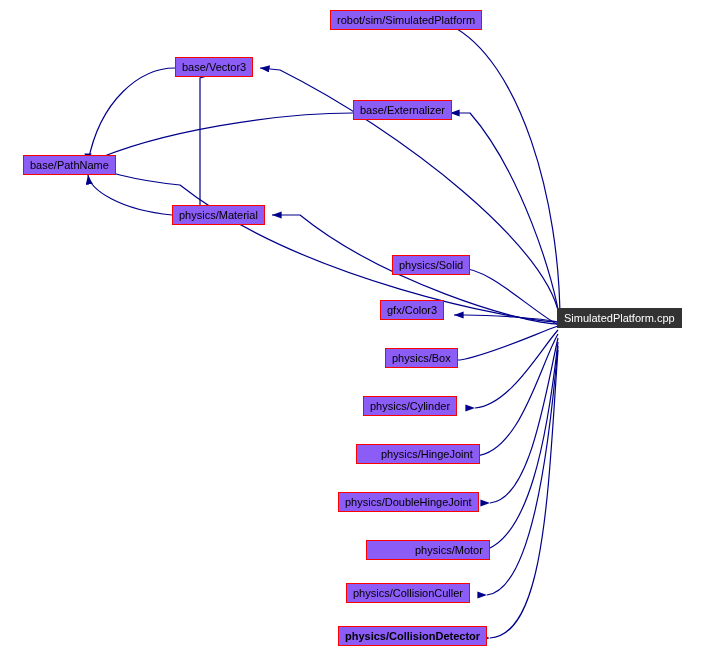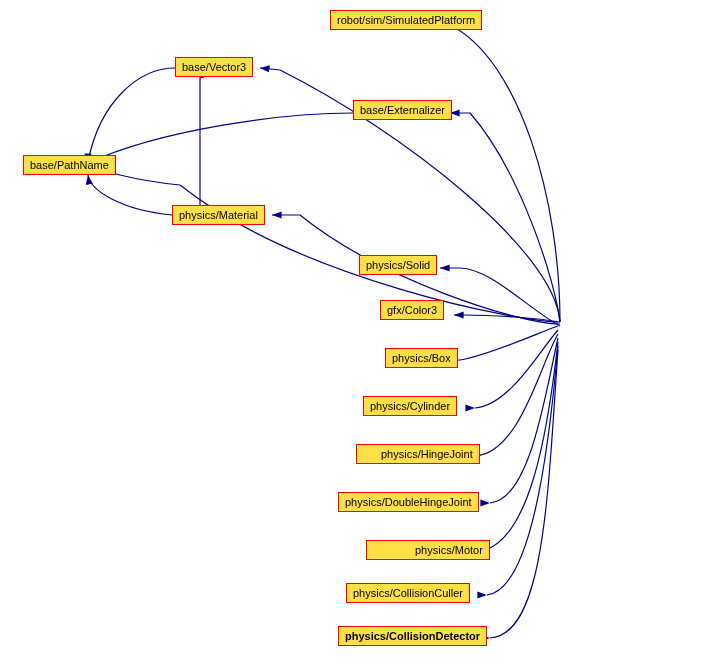--- a/index.html
+++ b/index.html
@@ -20,21 +20,21 @@
     svg#arrows {
       position: absolute;
       top: 0; left: 0;
       width: 712px;
       height: 670px;
       pointer-events: none;
     }
     .node {
       position: absolute;
       border: 1px solid red;
-      background: #fde047;
+      background: #8b5cf6;
       padding: 3px 6px;
       font-size: 11px;
       color: #000000;
       white-space: nowrap;
       cursor: default;
     }
     .node.dark {
       background: #333333;
       color: #ffffff;
       border: 1px solid #333333;
@@ -103,21 +103,21 @@
   </div>
 
   <div class="node" style="left:15px; top:155px;margin-left:8px;">
     <span>base/PathName</span>
   </div>
 
   <div class="node" style="left:172px; top:205px;">
     <span>physics/Material</span>
   </div>
 
-  <div class="node" style="left:359px; top:255px;">
+  <div class="node" style="left:392px; top:255px;">
     <span>physics/Solid</span>
   </div>
 
   <div class="node" style="left:380px; top:300px;">
     <span>gfx/Color3</span>
   </div>
 
   <div class="node" style="left:385px; top:348px;">
     <span>physics/Box</span>
   </div>
@@ -139,13 +139,16 @@
   </div>
 
   <div class="node" style="left:346px; top:583px;">
     <span>physics/CollisionCuller</span>
   </div>
 
   <div class="node" style="left:338px; top:626px;font-weight:bold;">
     <span>physics/CollisionDetector</span>
   </div>
 
+  <div class="node dark" style="left:557px; top:308px;">
+    <span>SimulatedPlatform.cpp</span>
+  </div>
 </div>
 
 </body></html>

